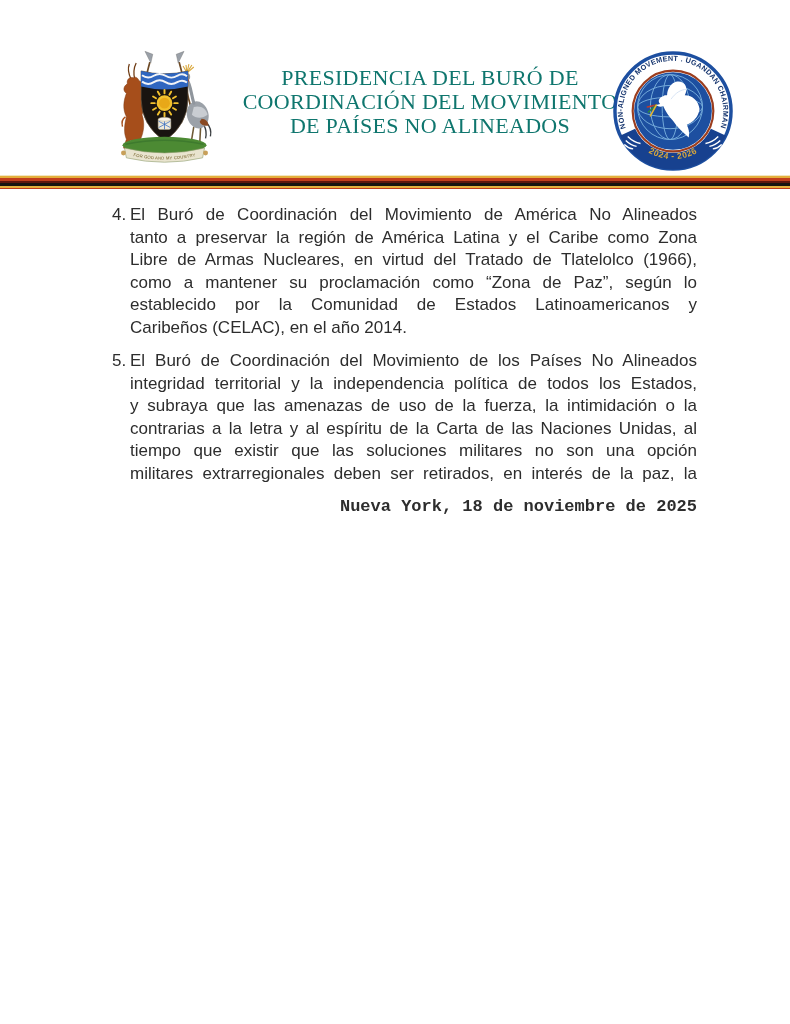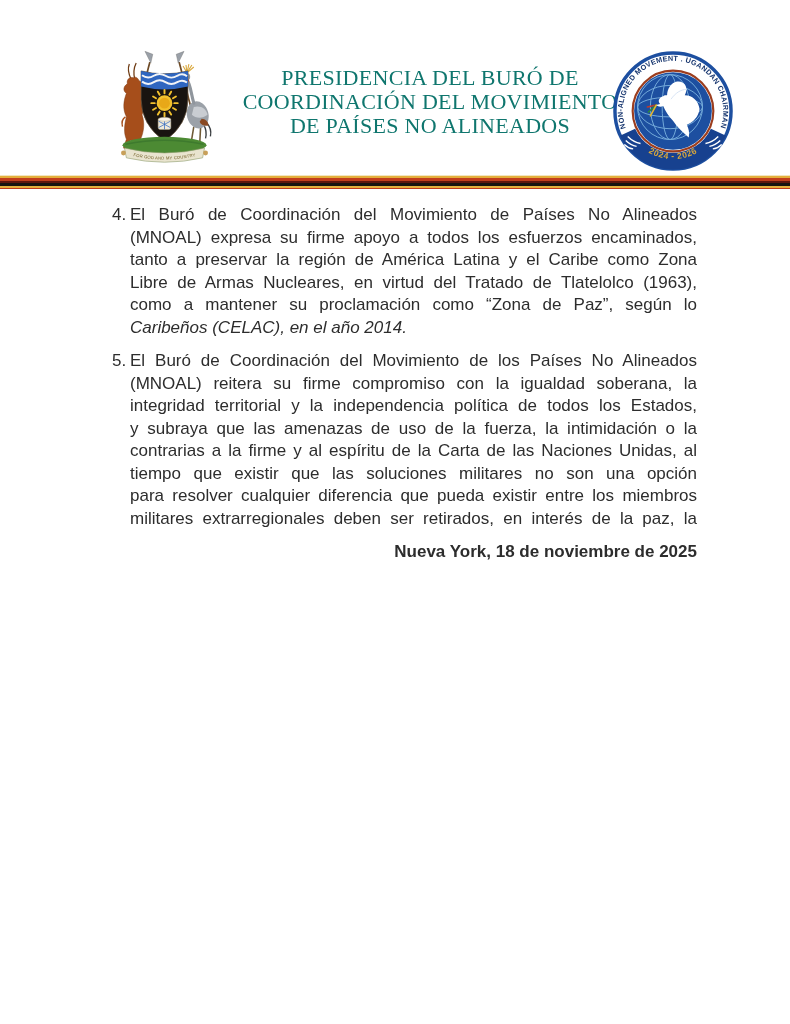--- a/index.html
+++ b/index.html
@@ -29,22 +29,22 @@
   }
   
   .content {
     position:absolute; left:112px; top:204px; width:585px;
     font-size:17px; line-height:22.5px; color:var(--text-color,#2d2d2d);
   }
   .para { display:flex; margin:0 0 11px 0; }
   .num  { flex:0 0 18px; width:18px; }
   .ptext{ flex:1; }
   .pline { text-align:justify; text-align-last:justify; text-justify:inter-word; }
-  .pline.last { text-align-last:left;font-style:italic; }
-  .dateline { text-align:right; font-weight:bold; }
+  .pline.last { text-align-last:left; }
+  .dateline { text-align:right; font-weight:bold;font-family:Liberation Mono, monospace; }
   
   svg text { font-family:"Liberation Sans", sans-serif; }
   .ringtext { font-size:7.4px; font-weight:bold; fill:var(--badge-navy,#16356E); letter-spacing:0.3px; }
   .yearstext{ font-size:8.6px; font-weight:bold; fill:var(--badge-gold,#D9A73C); letter-spacing:0.6px; }
   .mottotext{ font-size:4.3px; fill:#6d5a20; letter-spacing:0.2px; }
 </style>
 </head>
 <body>
 
 <div class="page">
@@ -206,38 +206,36 @@
     </svg>
   </div>
 
   <div class="stripe"></div>
 
   <div class="content">
     <div>
         <div class="para">
           <div class="num">4.</div>
           <div class="ptext">
-            <div class="pline">El Buró de Coordinación del Movimiento de Países No Alineados</div>
-            <div class="pline">(MNOAL) expresa su firme apoyo a todos los esfuerzos encaminados,</div>
+            <div class="pline">El Buró de Coordinación del Movimiento de América No Alineados</div>
             <div class="pline">tanto a preservar la región de América Latina y el Caribe como Zona</div>
-            <div class="pline">Libre de Armas Nucleares, en virtud del Tratado de Tlatelolco (1963),</div>
+            <div class="pline">Libre de Armas Nucleares, en virtud del Tratado de Tlatelolco (1966),</div>
             <div class="pline">como a mantener su proclamación como “Zona de Paz”, según lo</div>
+            <div class="pline">establecido por la Comunidad de Estados Latinoamericanos y</div>
             <div class="pline last">Caribeños (CELAC), en el año 2014.</div>
           </div>
         </div>
         <div class="para">
           <div class="num">5.</div>
           <div class="ptext">
             <div class="pline">El Buró de Coordinación del Movimiento de los Países No Alineados</div>
-            <div class="pline">(MNOAL) reitera su firme compromiso con la igualdad soberana, la</div>
             <div class="pline">integridad territorial y la independencia política de todos los Estados,</div>
             <div class="pline">y subraya que las amenazas de uso de la fuerza, la intimidación o la</div>
-            <div class="pline">contrarias a la firme y al espíritu de la Carta de las Naciones Unidas, al</div>
+            <div class="pline">contrarias a la letra y al espíritu de la Carta de las Naciones Unidas, al</div>
             <div class="pline">tiempo que existir que las soluciones militares no son una opción</div>
-            <div class="pline">para resolver cualquier diferencia que pueda existir entre los miembros</div>
             <div class="pline">militares extrarregionales deben ser retirados, en interés de la paz, la</div>
           </div>
         </div>
       </div>
     <div class="dateline">Nueva York, 18 de noviembre de 2025</div>
   </div>
 
 </div>
 
 </body></html>

